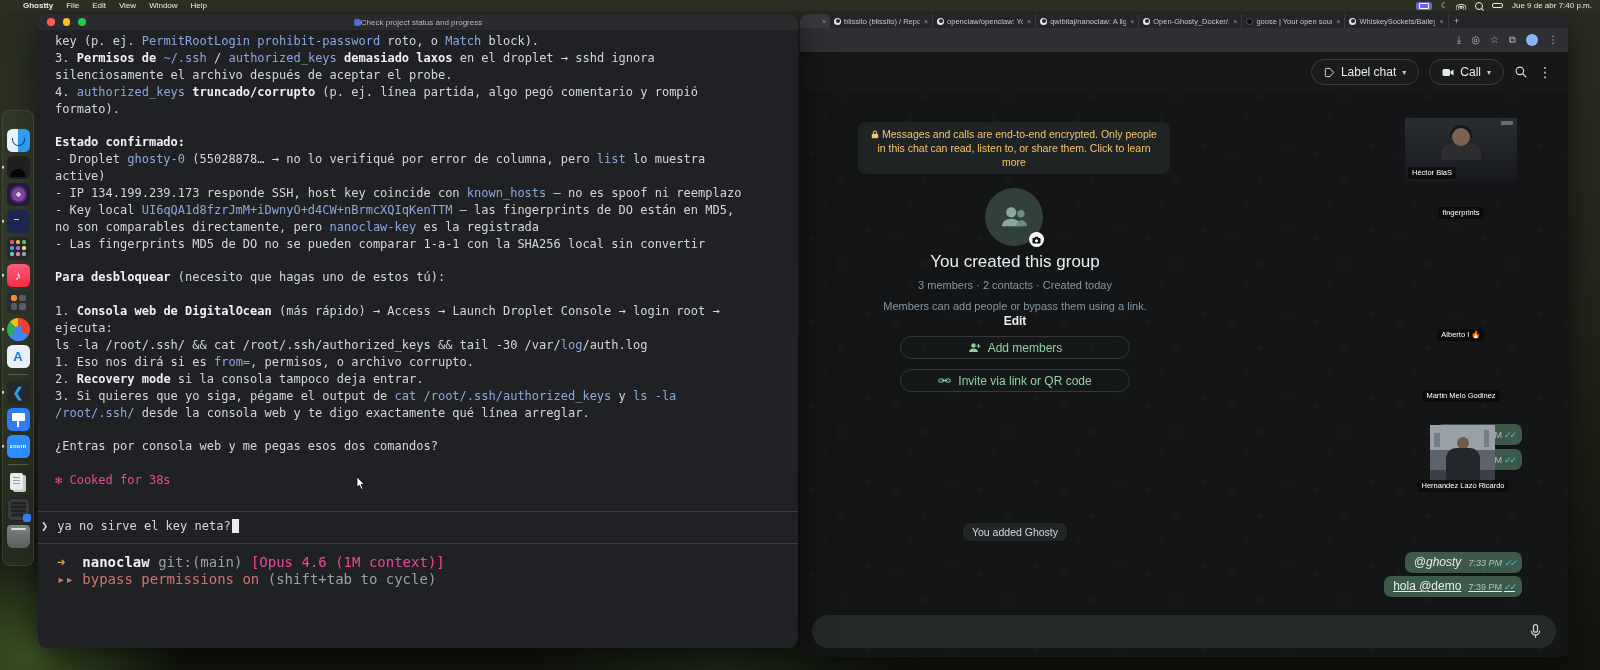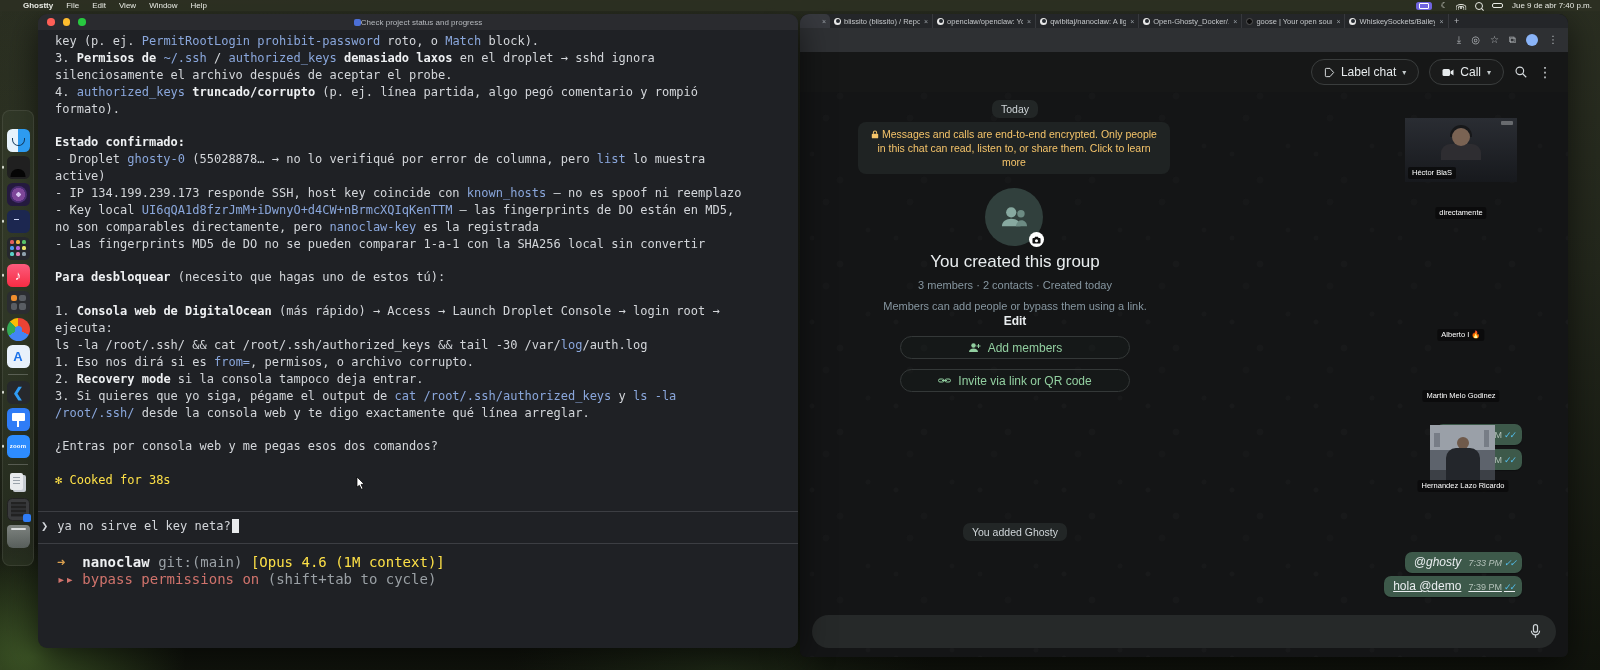--- a/index.html
+++ b/index.html
@@ -81,21 +81,21 @@
     display:flex;align-items:center;}
   .tl{width:7.5px;height:7.5px;border-radius:50%;margin-left:8px;}
   .tl.r{background:#ff5f57;margin-left:9px;} .tl.y{background:#febc2e;} .tl.g{background:#28c840;}
   .term-title{position:absolute;left:0;right:0;top:0;height:16px;display:flex;align-items:center;justify-content:center;gap:0;
     color:#b6b9be;font-size:8px;pointer-events:none;}
   .term-title .badge{width:7px;height:7px;border-radius:2px;background:#4c6fd6;display:inline-block;}
   .term-out{position:absolute;left:17px;right:10px;top:19px;font-family:"DejaVu Sans Mono",monospace;
     font-size:12px;line-height:16.9px;white-space:pre;}
   .tline{height:16.9px;}
   .seg-w{color:#d3d6da}.seg-b{color:#8aa7dc}.seg-B{color:#eef0f2;font-weight:bold}
-  .seg-d{color:#fde047}.seg-r{color:#d0736c}.seg-a{color:#dba04f}.seg-g{color:#9aa0a5}
+  .seg-d{color:#ec4899}.seg-r{color:#d0736c}.seg-a{color:#dba04f}.seg-g{color:#9aa0a5}
   .t-div{position:absolute;left:0;right:0;height:1px;background:#3c3e43;}
   .t-prompt{position:absolute;left:3px;top:505px;font-family:"DejaVu Sans Mono",monospace;font-size:12px;color:#d3d6da;display:flex;align-items:center;}
   .t-prompt .sym{margin-right:9px;}
   .t-cursor{display:inline-block;width:7px;height:14px;background:#e8eaec;margin-left:1px;vertical-align:middle;}
   .t-status{position:absolute;left:19px;font-family:"DejaVu Sans Mono",monospace;font-size:14px;white-space:pre;}
   
   .browser{position:absolute;left:800px;top:14px;width:768px;height:643px;border-radius:9px 9px 6px 6px;
     background:#141515;box-shadow:0 10px 34px rgba(0,0,0,.6);z-index:10;overflow:hidden;}
   .tabstrip{position:absolute;left:0;top:0;right:0;height:14px;background:#242629;display:flex;align-items:stretch;}
   .tab{display:flex;align-items:center;gap:3px;padding:0 4px;font-size:7.5px;color:#c3c6c9;
@@ -331,21 +331,20 @@
             <circle cx="10" cy="10" r="6.5" fill="none" stroke="#d5dadd" stroke-width="2"></circle>
             <path d="M15 15l6 6" stroke="#d5dadd" stroke-width="2"></path>
           </svg>
       </span>
       <span class="wa-hic" style="font-size:14px">⋮</span>
     </div>
 
     <div class="bubble b-part1"><span class="time">PM</span><span class="checks">✓✓</span></div>
     <div class="bubble b-part2"><span class="time">PM</span><span class="checks">✓✓</span></div>
 
-    <div class="row-center" style="top:47px"><span class="pill">Today</span></div>
 
     <div class="encrypt">
       <svg width="8" height="9" viewBox="0 0 12 14" style="display:inline-block;vertical-align:-1px;margin-right:3px">
           <rect x="1" y="6" width="10" height="7" rx="1.5" fill="#f5c46a"></rect>
           <path d="M3.5 6V4a2.5 2.5 0 0 1 5 0v2" fill="none" stroke="#f5c46a" stroke-width="1.6"></path>
         </svg><span>Messages and calls are end-to-end encrypted. Only people in this chat can read, listen to, or share them. Click to learn more</span>
     </div>
 
     <div class="group-avatar">
       <svg width="30" height="26" viewBox="0 0 32 28">
@@ -393,21 +392,21 @@
     <div class="strip">
       <div class="vtile vt1">
         <span class="wm"></span>
         <div class="sil" style="top:10px">
             <div class="band"></div>
             <div class="head"></div>
             <div class="body"></div>
           </div>
         <span class="vlabel vl-in-bl">Héctor BlaS</span>
       </div>
-      <span class="vlabel vl-center" style="top:155px">directamente</span>
+      <span class="vlabel vl-center" style="top:155px">fingerprints</span>
       <span class="vlabel vl-center" style="top:277px">Alberto I 🔥</span>
       <span class="vlabel vl-center" style="top:338px">Martin Melo Godinez</span>
       <div class="vtile vt3">
         <span class="bld" style="left:4px;top:8px;width:6px;height:14px"></span>
         <span class="bld" style="right:6px;top:5px;width:5px;height:17px"></span>
         <span class="fig-head"></span>
         <span class="fig-body"></span>
       </div>
       <span class="vlabel vl-center" style="top:428px;left:58px">Hernandez Lazo Ricardo</span>
     </div>

